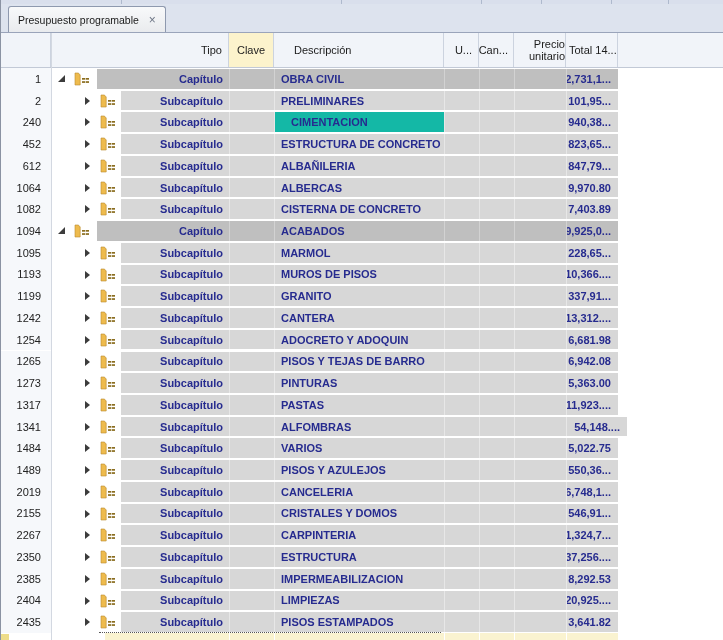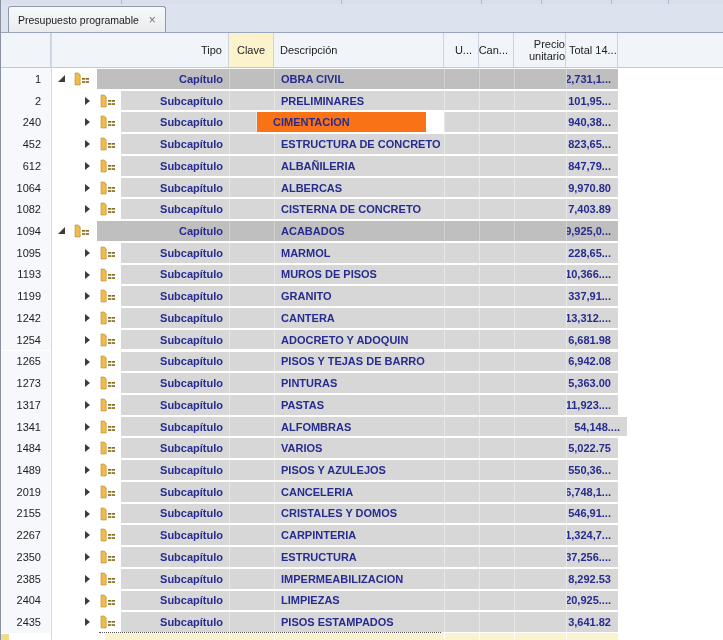--- a/index.html
+++ b/index.html
@@ -67,21 +67,21 @@
     <div id="tab">
       <span class="title">Presupuesto programable</span>
       <span class="close">×</span>
     </div>
   </div>
 
   <div id="gridheader">
     <div class="hcell" style="left:0;width:50px"></div>
     <div class="hcell right" style="left:50px;width:178px;padding-right:6px">Tipo</div>
     <div class="hcell center" style="left:228px;width:45px;background:#fcf3cc">Clave</div>
-    <div class="hcell left" style="left:273px;width:170px;padding-left:6px">Descripción</div>
+    <div class="hcell left" style="left:273px;width:170px;padding-left:20px">Descripción</div>
     <div class="hcell right" style="left:443px;width:35px;padding-right:6px">U...</div>
     <div class="hcell right" style="left:478px;width:35px;padding-right:5px">Can...</div>
     <div class="hcell" style="left:513px;width:52px">
       <div style="width:100%">
         <div class="h2line">Precio</div>
         <div class="h2line">unitario</div>
       </div>
     </div>
     <div class="hcell left" style="left:565px;width:52px;padding-left:3px">Total 14...</div>
   </div>
@@ -134,21 +134,21 @@
             <path d="M1 1 h3.5 l1.2 1.8 H6.2 V13 H1 Z" fill="#eebb4d" stroke="#b98c2f" stroke-width="0.6"></path>
             <g fill="#8a6d1f">
               <rect x="8" y="6" width="3.2" height="1.7"></rect>
               <rect x="11.8" y="6" width="3.2" height="1.7"></rect>
               <rect x="8" y="9.2" width="3.2" height="1.7"></rect>
               <rect x="11.8" y="9.2" width="3.2" height="1.7"></rect>
             </g>
           </svg></div>
         <div class="bcell cell-tipo" style="left: 120px; width: 108px; background: rgb(215, 215, 215);">Subcapítulo</div>
         <div class="bcell " style="left: 228px; width: 45px; background: rgb(215, 215, 215); border-left: 1px solid rgb(231, 231, 231);"></div>
-        <div class="bcell cell-desc" style="left: 255px; width: 170px; background: #f97316; border-left: 1px solid rgb(231, 231, 231); padding-left: 16px;">CIMENTACION</div>
+        <div class="bcell cell-desc" style="left: 273px; width: 170px; background: #14b8a6; border-left: 1px solid rgb(231, 231, 231); padding-left: 16px;">CIMENTACION</div>
         <div class="bcell " style="left: 443px; width: 35px; background: rgb(215, 215, 215); border-left: 1px solid rgb(231, 231, 231);"></div>
         <div class="bcell " style="left: 478px; width: 35px; background: rgb(215, 215, 215); border-left: 1px solid rgb(231, 231, 231);"></div>
         <div class="bcell " style="left: 513px; width: 52px; background: rgb(215, 215, 215); border-left: 1px solid rgb(231, 231, 231);"></div>
         <div class="bcell cell-total" style="left: 565px; width: 52px; background: rgb(215, 215, 215); border-left: 1px solid rgb(231, 231, 231);">940,38...</div>
       </div>
       <div class="row" style="top: 65.1923px;">
         <div class="num-cell">452</div>
         <div class="arrow-col" style="left: 84px;"></div>
         <div class="folder" style="left: 99px;"><svg width="17" height="14" viewBox="0 0 17 14">
             <path d="M1 1 h3.5 l1.2 1.8 H6.2 V13 H1 Z" fill="#eebb4d" stroke="#b98c2f" stroke-width="0.6"></path>

